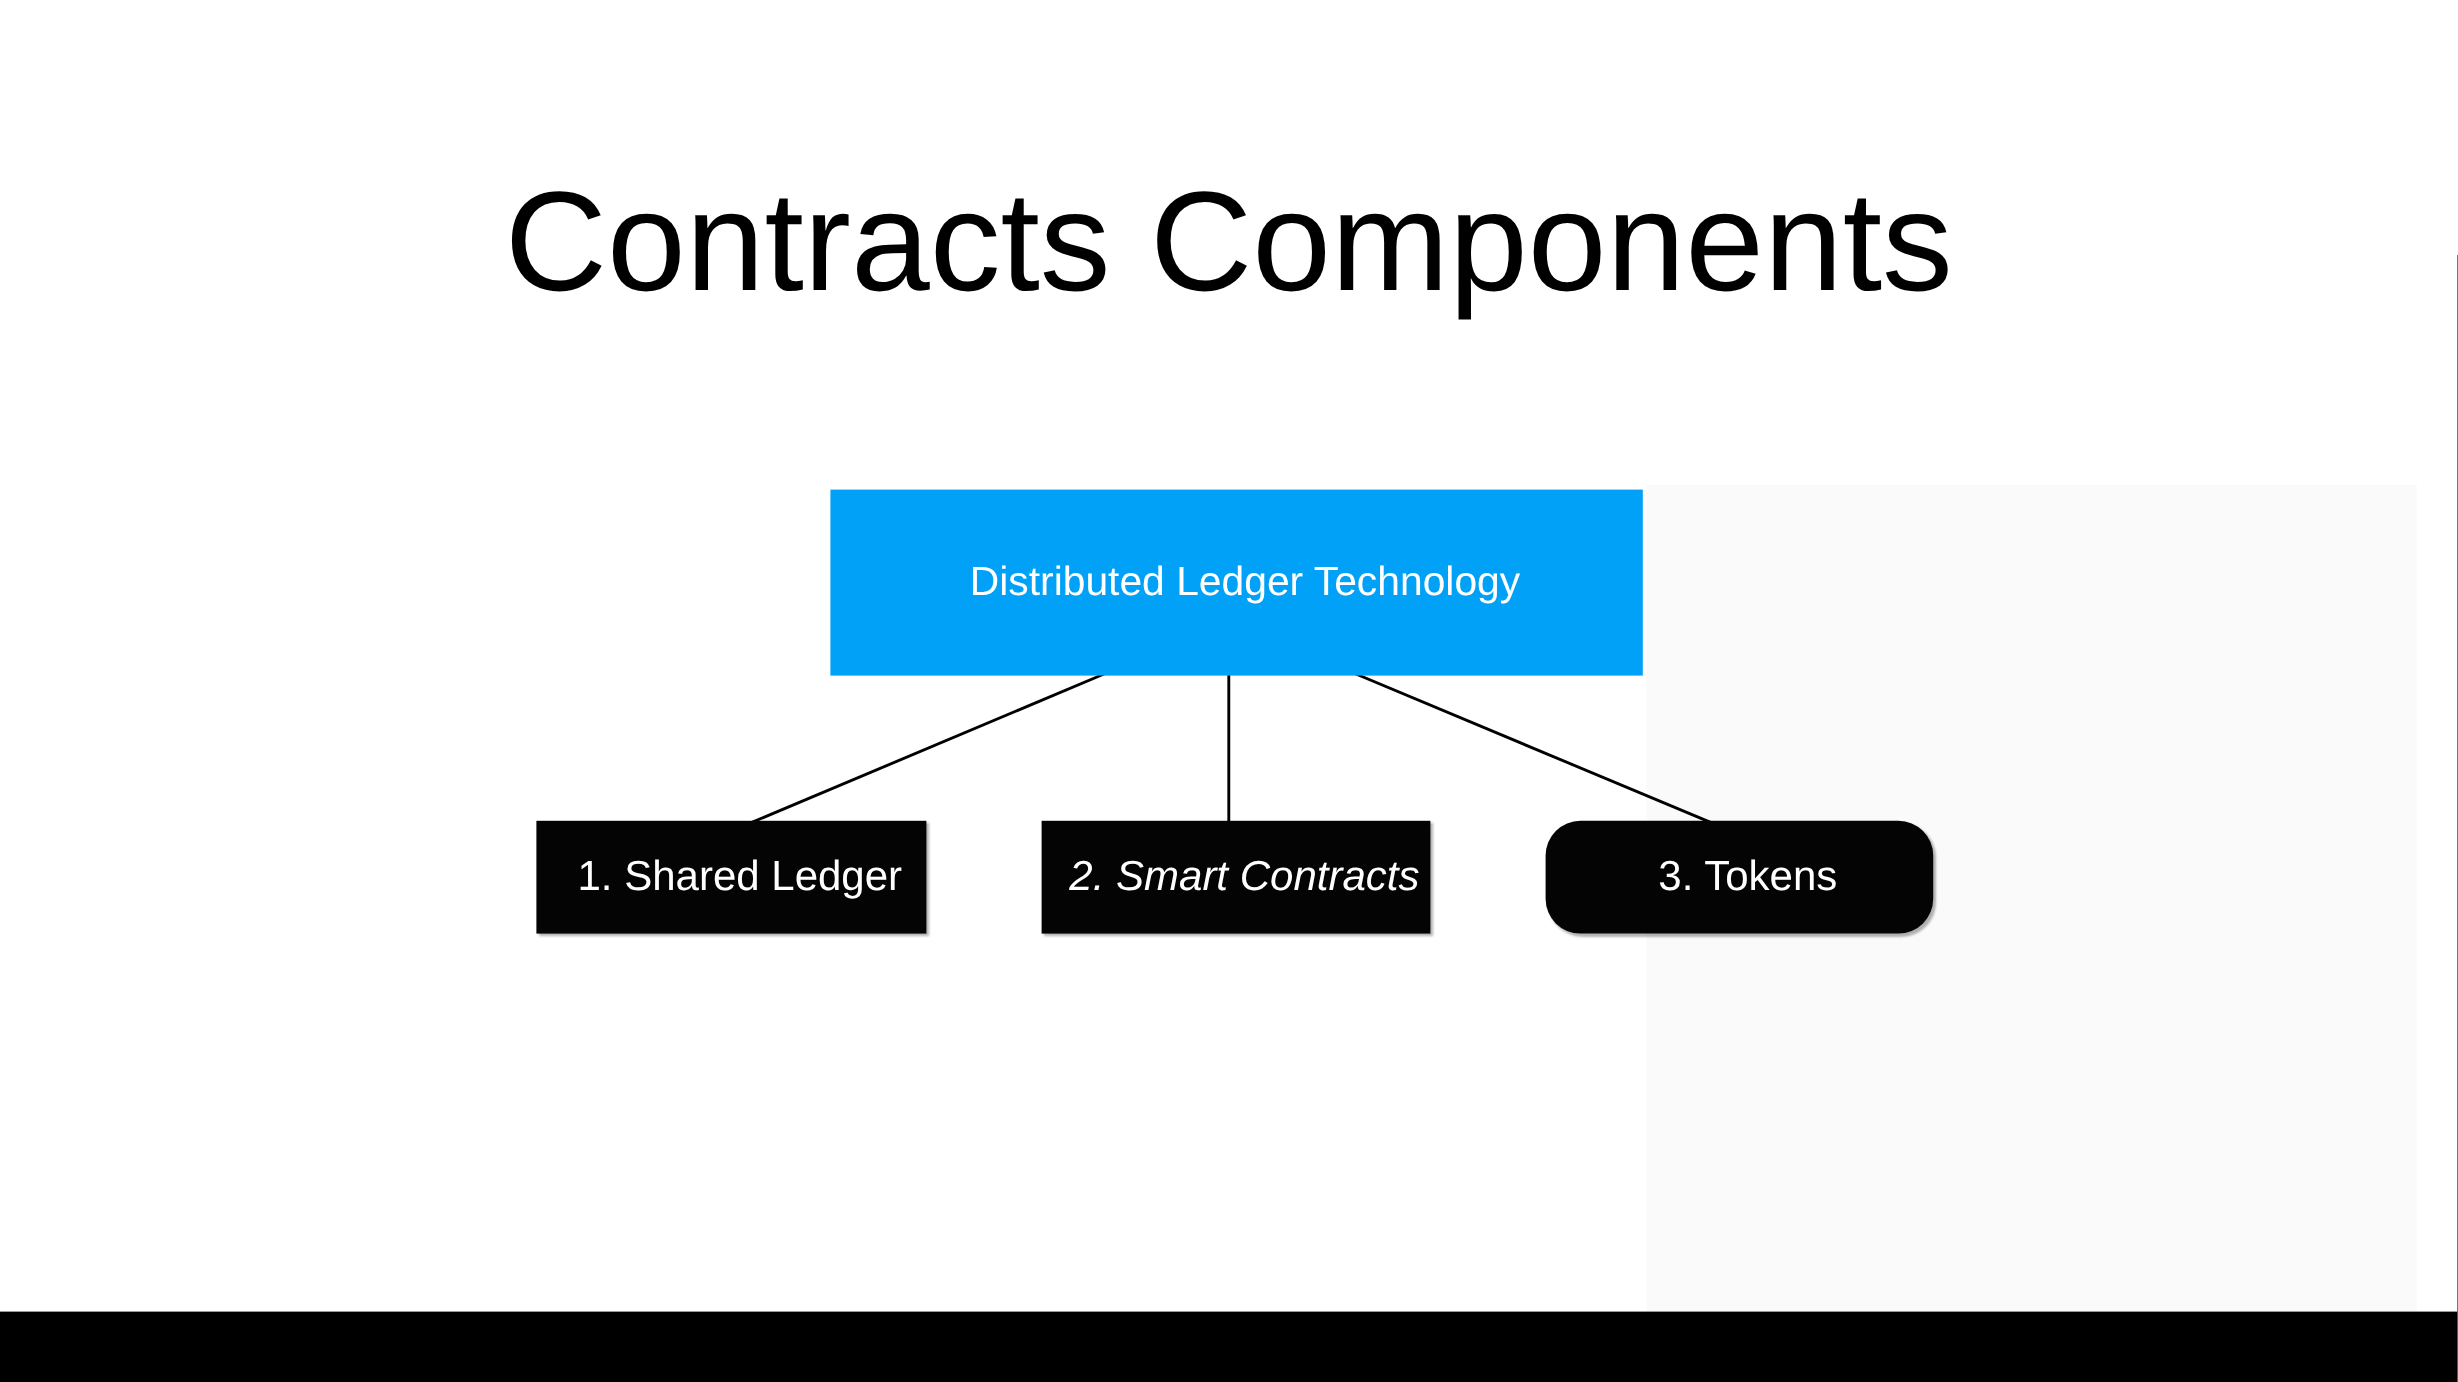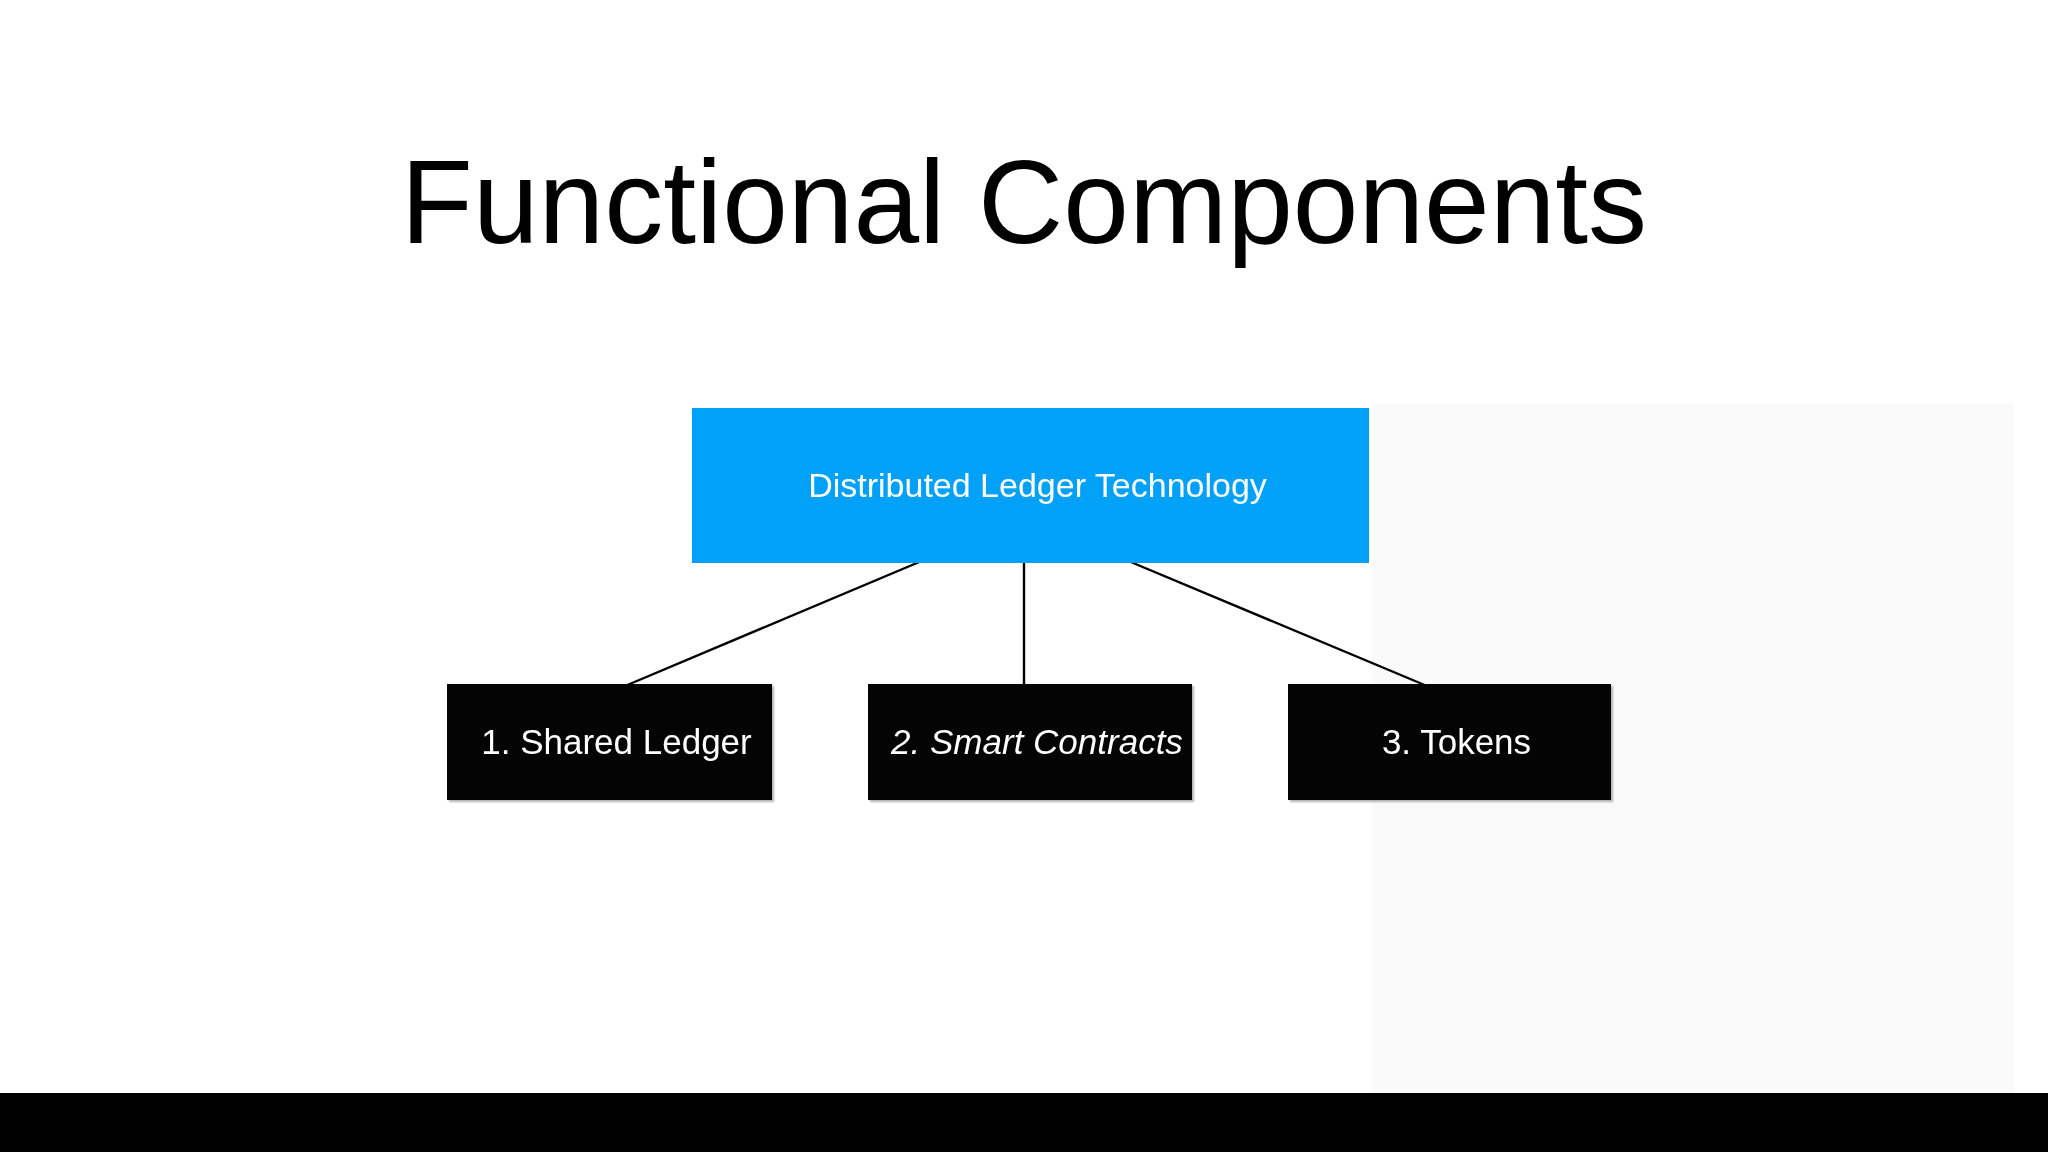--- a/index.html
+++ b/index.html
@@ -63,45 +63,45 @@
     left: 692px;
     top: 408px;
     width: 663px;
     height: 155px;
     background: #01a1f7;
     color: #ffffff;
     font-size: 34px;
   }
   .node-child {
     top: 684px;
-    height: 116px;
+    height: 94px;
     background: #040404;
     color: #ffffff;
     font-size: 35px;
     box-shadow: 2px 2px 2px rgba(0, 0, 0, 0.30);
   }
   .node-child-1 { left: 447px;  width: 311px; }
   .node-child-2 { left: 868px;  width: 310px; font-style: italic; }
-  .node-child-3 { left: 1288px; width: 309px; }
+  .node-child-3 { left: 1288px; width: 309px; border-radius: 29px; }
   .letterbox-bottom {
     position: absolute;
     left: 0;
     top: 1093px;
     width: 2048px;
     height: 59px;
     background: #000000;
     z-index: 3;
   }
 </style>
 </head>
 <body>
 
 <div class="screen">
 
-  <h1 class="slide-title">Functional Components</h1>
+  <h1 class="slide-title">Contracts Components</h1>
 
   <div class="bg-artifact"></div>
 
   <svg class="connectors" viewBox="0 0 2048 1152" xmlns="http://www.w3.org/2000/svg">
     <line x1="924" y1="560" x2="625" y2="686"></line>
     <line x1="1024" y1="560" x2="1024" y2="686"></line>
     <line x1="1126" y1="560" x2="1427" y2="686"></line>
   </svg>
 
   <div class="node node-root">

